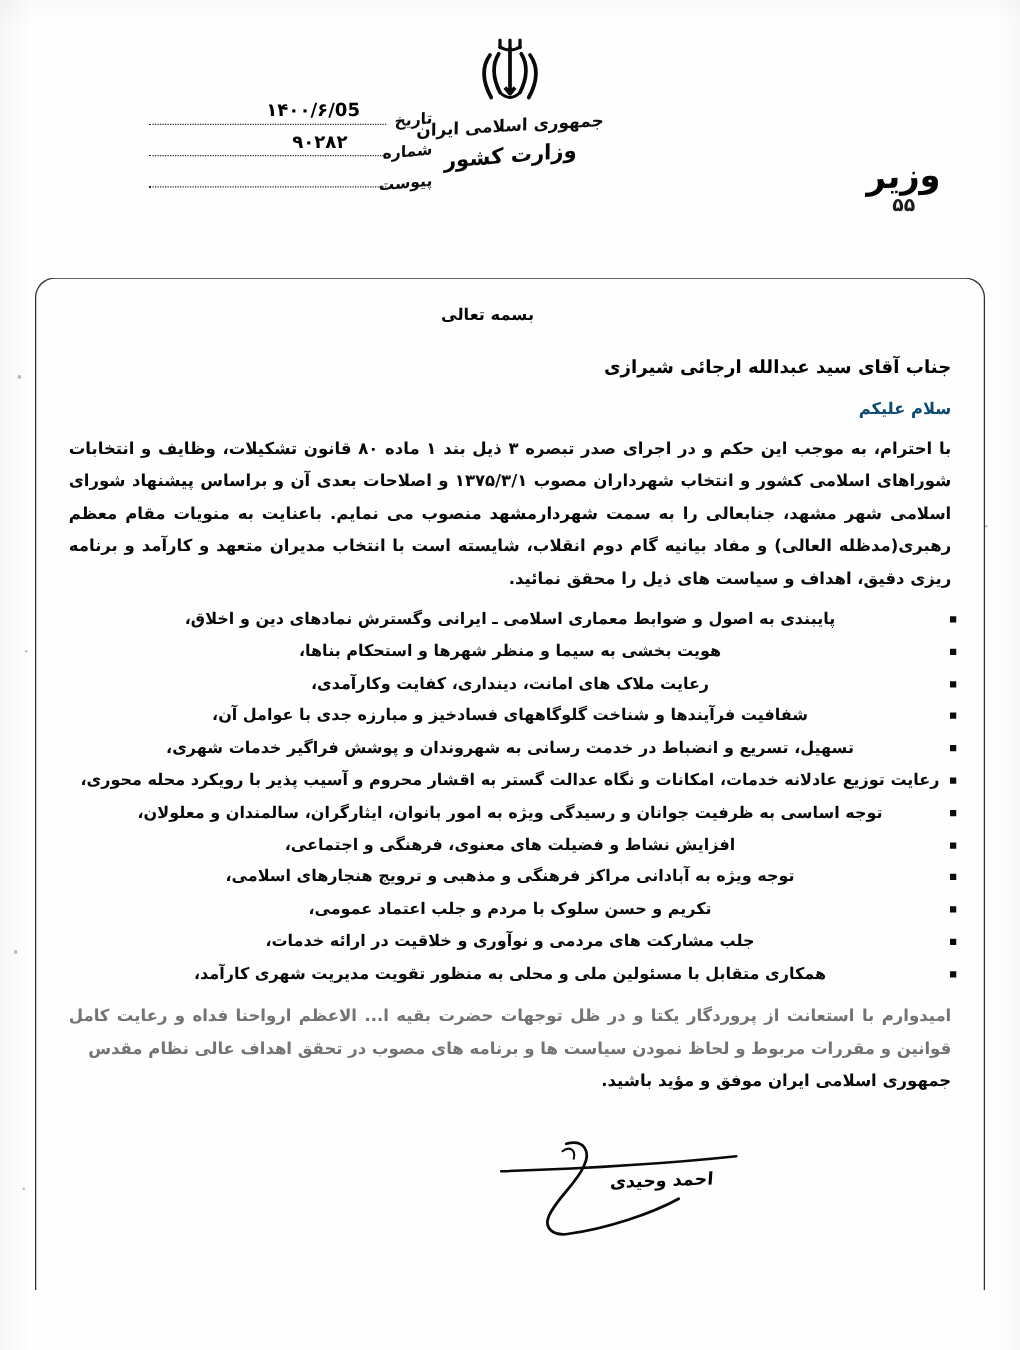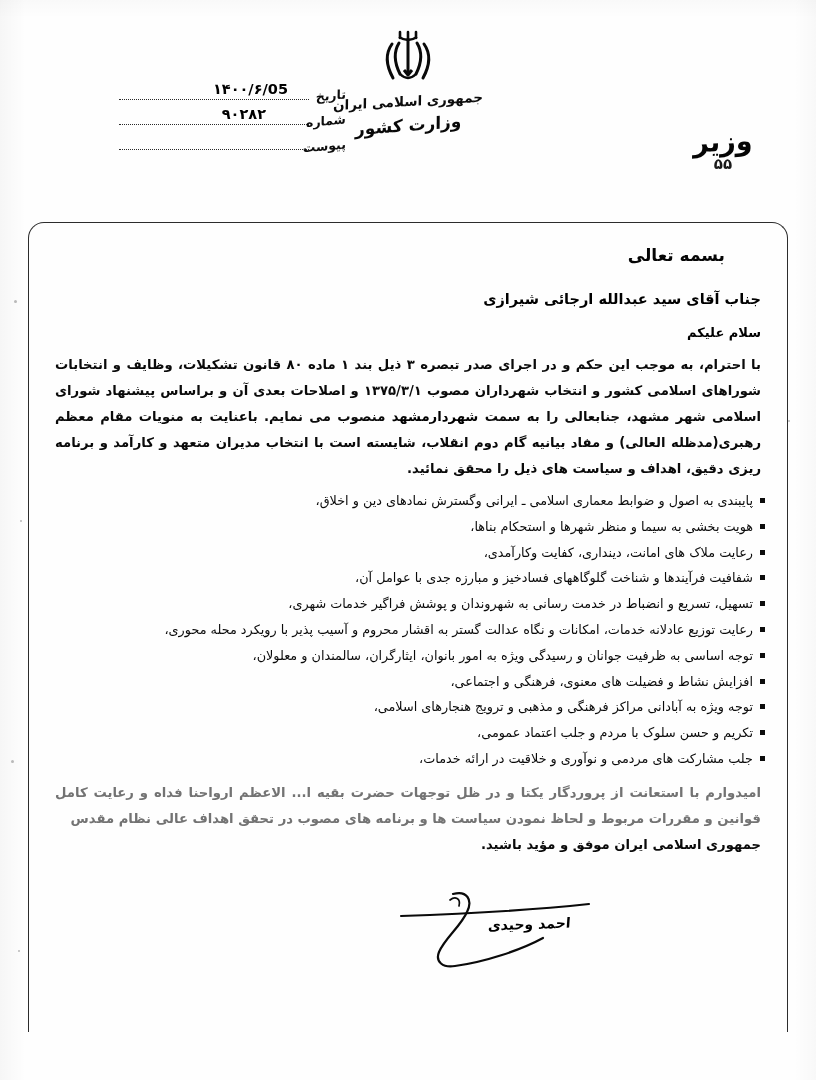--- a/index.html
+++ b/index.html
@@ -99,21 +99,21 @@
     position: absolute;
     bottom: 2px;
     right: 18px;
     font-size: 14.5px;
     font-weight: 800;
     letter-spacing: 0.4px;
     color: #000;
     background: transparent;
     padding: 0 3px;
   }
-  .meta-value.num { right: 40px; margin-top: 36px; }
+  .meta-value.num { right: 28px; margin-top: 36px; }
 
   .minister-mark {
     position: absolute;
     right: 18px;
     top: 126px;
     width: 150px;
     text-align: center;
   }
   .minister-word {
     font-size: 27px;
@@ -138,40 +138,41 @@
     left: 28px;
     bottom: 48px;
     border: 1.3px solid #2c2c2c;
     border-radius: 16px 16px 0 0;
     border-bottom: none;
     padding: 14px 26px 0 26px;
     box-sizing: border-box;
   }
 
   .basmala {
-    font-size: 17px;
+    text-align: center;
+    font-size: 13px;
     font-weight: 800;
     margin: 8px 0 26px 0;
     padding-right: 36px;
     color: #050505;
   }
 
   .addressee {
     font-size: 14.5px;
     font-weight: 800;
     margin: 0 0 18px 0;
     color: #000;
     letter-spacing: 0.1px;
   }
 
   .greeting {
     font-size: 13px;
     font-weight: 700;
     margin: 0 0 12px 0;
-    color: #000000;
+    color: #0c4a6e;
   }
 
   .body-par {
     font-size: 13.2px;
     line-height: 26px;
     text-align: justify;
     text-align-last: right;
     margin: 0 0 6px 0;
     color: #0a0a0a;
     font-weight: 600;
@@ -183,22 +184,23 @@
 
   .policy-list {
     list-style: none;
     margin: 4px 0 6px 0;
     padding: 0;
   }
   .policy-list li {
     position: relative;
     font-size: 12.8px;
     line-height: 25.8px;
+    text-align: center;
     color: #0a0a0a;
-    font-weight: 400;
+    font-weight: 700;
     padding: 0 8px 0 8px;
   }
   .policy-list li::before {
     content: "";
     position: absolute;
     right: -4px;
     top: 10px;
     width: 5px;
     height: 5px;
     background: #0c0c0c;
@@ -324,20 +326,21 @@
     <li>هویت بخشی به سیما و منظر شهرها و استحکام بناها،</li>
     <li>رعایت ملاک های امانت، دینداری، کفایت وکارآمدی،</li>
     <li>شفافیت فرآیندها و شناخت گلوگاههای فسادخیز و مبارزه جدی با عوامل آن،</li>
     <li>تسهیل، تسریع و انضباط در خدمت رسانی به شهروندان و پوشش فراگیر خدمات شهری،</li>
     <li>رعایت توزیع عادلانه خدمات، امکانات و نگاه عدالت گستر به اقشار محروم و آسیب پذیر با رویکرد محله محوری،</li>
     <li>توجه اساسی به ظرفیت جوانان و رسیدگی ویژه به امور بانوان، ایثارگران، سالمندان و معلولان،</li>
     <li>افزایش نشاط و فضیلت های معنوی، فرهنگی و اجتماعی،</li>
     <li>توجه ویژه به آبادانی مراکز فرهنگی و مذهبی و ترویج هنجارهای اسلامی،</li>
     <li>تکریم و حسن سلوک با مردم و جلب اعتماد عمومی،</li>
     <li>جلب مشارکت های مردمی و نوآوری و خلاقیت در ارائه خدمات،</li>
+    <li>همکاری متقابل با مسئولین ملی و محلی به منظور تقویت مدیریت شهری کارآمد،</li>
   </ul>
 
   <p class="closing-par">امیدوارم با استعانت از پروردگار یکتا و در ظل توجهات حضرت بقیه ا... الاعظم ارواحنا فداه و رعایت کامل قوانین و مقررات مربوط و لحاظ نمودن سیاست ها و برنامه های مصوب در تحقق اهداف عالی نظام مقدس</p>
   <p class="closing-last">جمهوری اسلامی ایران موفق و مؤید باشید.</p>
 
   <div class="signature-area">
     <span>
       <svg class="signature-svg" viewBox="0 0 250 92" xmlns="http://www.w3.org/2000/svg">
         <path d="M8 36 C70 34 140 30 196 24" stroke="#0a0a0a" stroke-width="2.1" fill="none" stroke-linecap="round"></path>
         <path d="M60 14 C74 10 80 20 74 32 C68 46 52 58 46 72 C42 82 50 88 62 86

